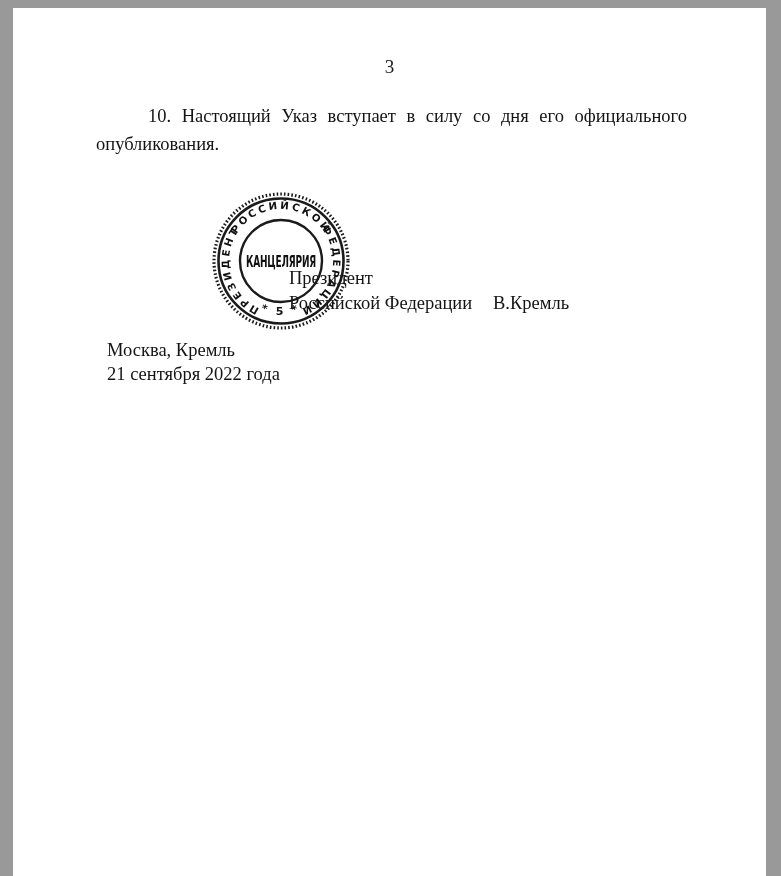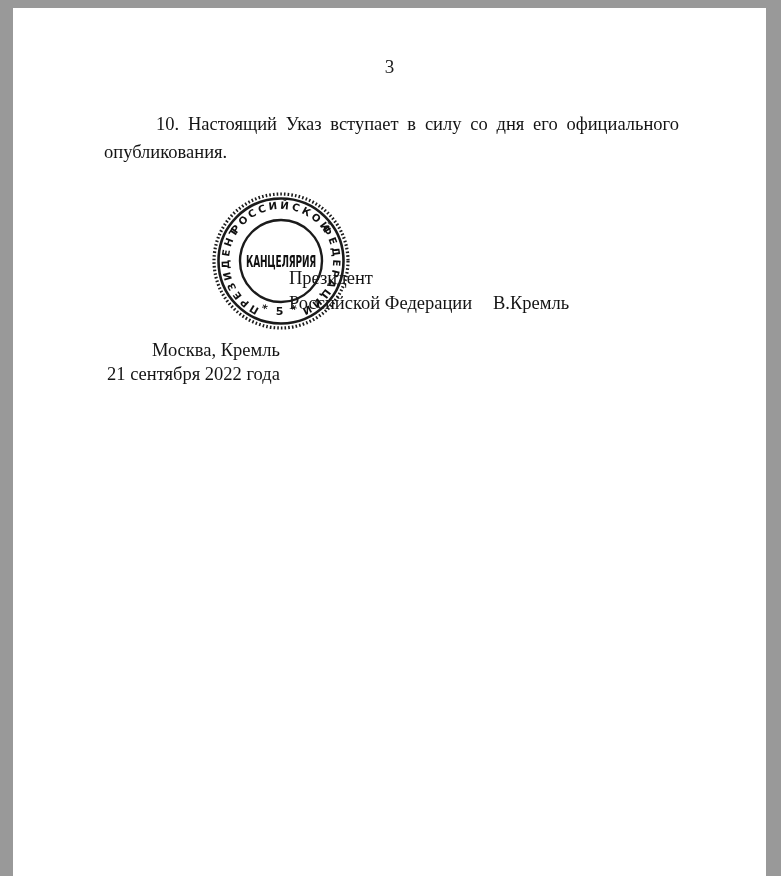--- a/index.html
+++ b/index.html
@@ -43,21 +43,21 @@
   }
 
   
   .body-block {
     position: absolute;
     left: 83px;
     top: 94px;
     width: 591px;
   }
   .para {
-    margin: 8px;
+    margin: 0;
     font-size: 18.5px;
     line-height: 28px;
     color: #141414;
     text-align: justify;
     text-indent: 52px;
     text-justify: inter-word;
     word-spacing: 1.5px;
   }
 
   
@@ -86,21 +86,21 @@
 
   
   .imprint-block {
     position: absolute;
     left: 94px;
     top: 330px;
     font-size: 18.5px;
     line-height: 24px;
     color: #141414;
   }
-  .imprint-line { white-space: nowrap; text-align: right; }
+  .imprint-line { white-space: nowrap; }
 
   
   .stamp {
     position: absolute;
     left: 198px;
     top: 183px;
     width: 140px;
     height: 140px;
     pointer-events: none;
   }

